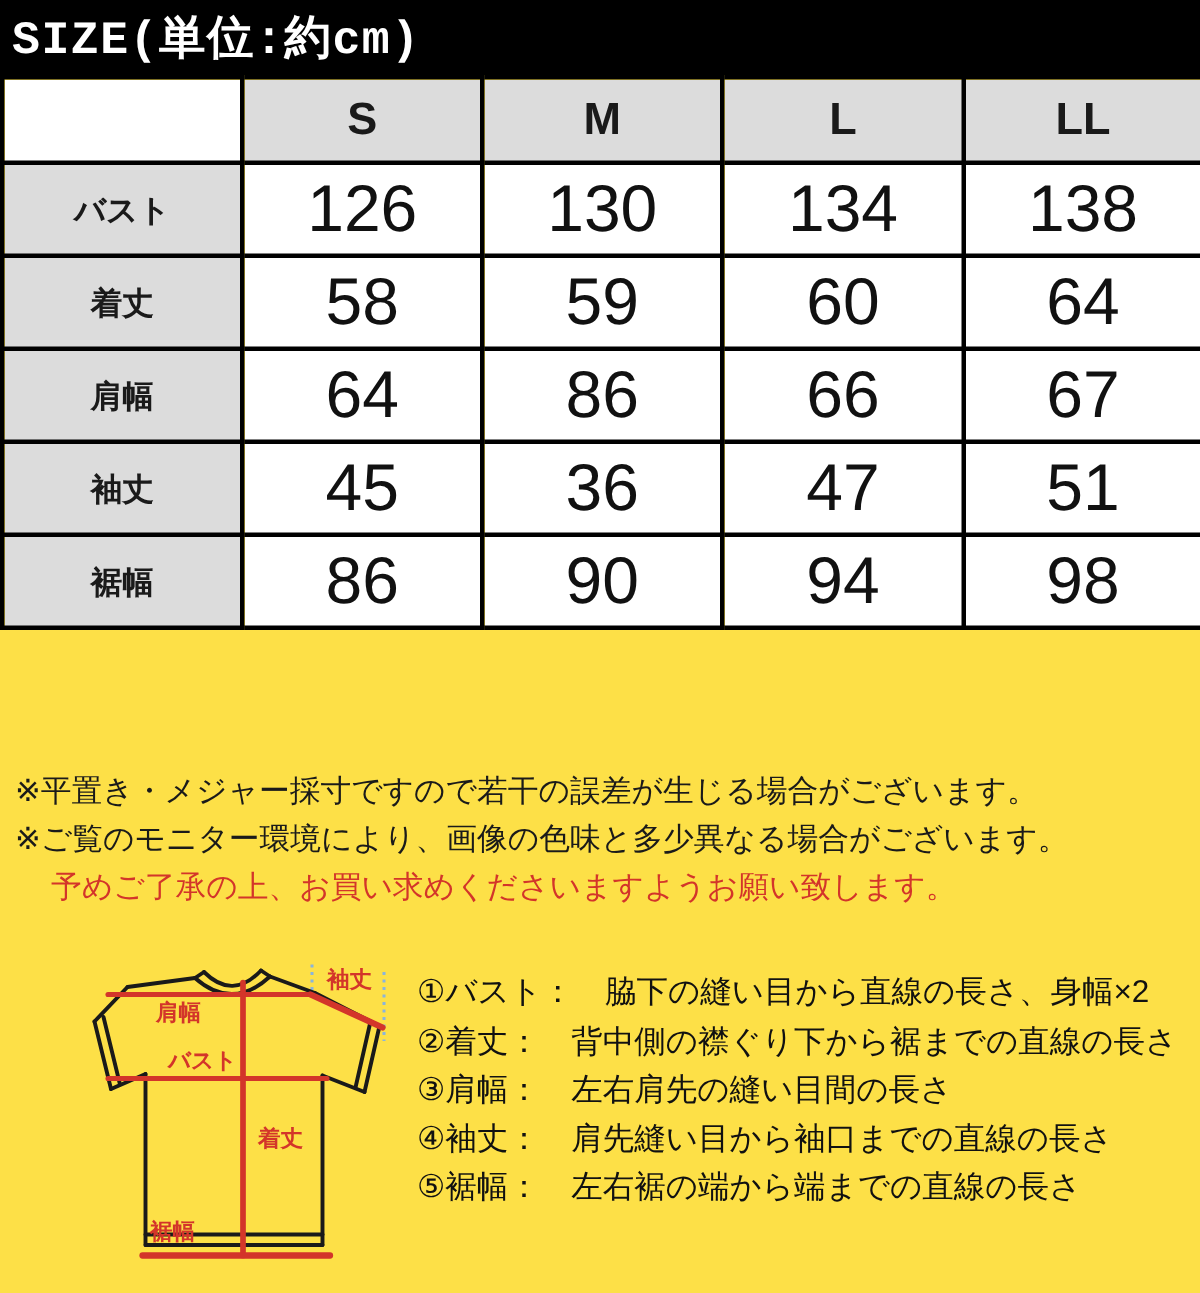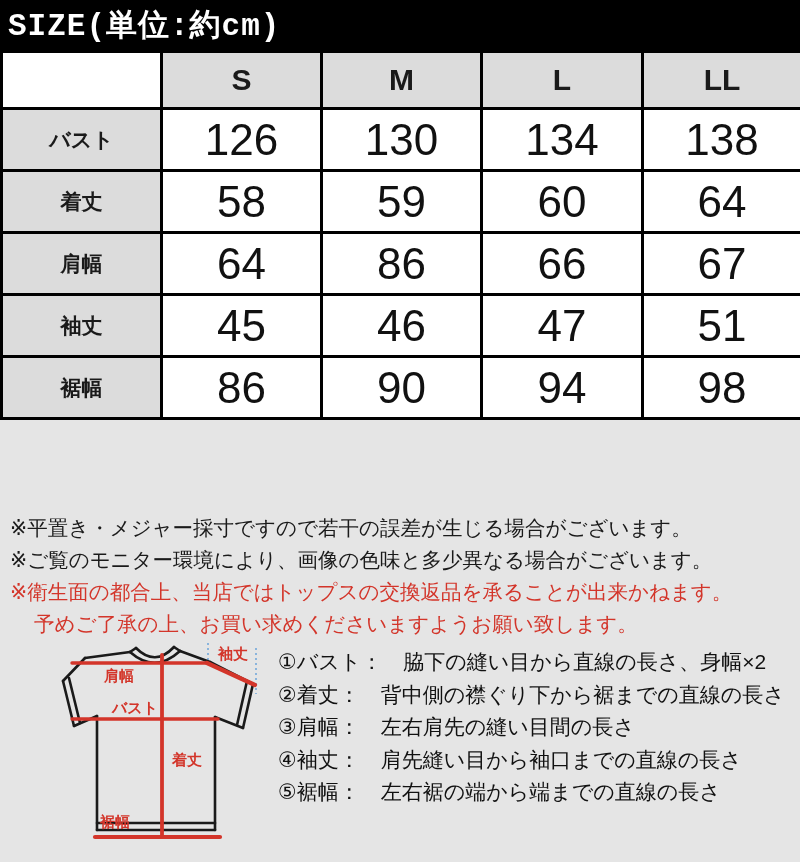--- a/index.html
+++ b/index.html
@@ -1,19 +1,19 @@
 <!DOCTYPE html>
 <html><head>
 <meta charset="utf-8">
 <style>
   * { margin:0; padding:0; box-sizing:border-box; }
   html,body { background:#ffffff; }
   body { font-family:"Liberation Sans","DejaVu Sans",sans-serif; }
   .page {
-    position:relative; width:800px; height:862px; background:#e5e5e5;
+    position:relative; width:800px; height:862px; background:#fde047;
     overflow:hidden; color:#111;
   }
 
   
   .titlebar {
     position:absolute; left:0; top:0; width:800px; height:50px;
     background:#000000; color:#ffffff; display:flex; align-items:center;
   }
   .titlebar span {
     font-family:"Liberation Mono","DejaVu Serif",serif;
@@ -108,38 +108,37 @@
     <tr>
       <td class="rowlabel">肩幅</td>
       <td class="val">64</td>
       <td class="val">86</td>
       <td class="val">66</td>
       <td class="val">67</td>
     </tr>
     <tr>
       <td class="rowlabel">袖丈</td>
       <td class="val">45</td>
-      <td class="val">46</td>
+      <td class="val">36</td>
       <td class="val">47</td>
       <td class="val">51</td>
     </tr>
     <tr>
       <td class="rowlabel">裾幅</td>
       <td class="val">86</td>
       <td class="val">90</td>
       <td class="val">94</td>
       <td class="val">98</td>
     </tr>
   </tbody>
     </table>
 
   <div class="notes">
     <div class="note">※平置き・メジャー採寸ですので若干の誤差が生じる場合がございます。</div>
     <div class="note">※ご覧のモニター環境により、画像の色味と多少異なる場合がございます。</div>
-    <div class="note red">※衛生面の都合上、当店ではトップスの交換返品を承ることが出来かねます。</div>
     <div class="note red indent">予めご了承の上、お買い求めくださいますようお願い致します。</div>
   </div>
 
   <div class="diagram">
     <svg width="280" height="226" viewBox="0 0 280 226">
 
       <path d="M208 7 L208 27" stroke="#8ab4dc" stroke-width="2" stroke-dasharray="2 3" fill="none"></path>
       <path d="M256 12 L256 58" stroke="#8ab4dc" stroke-width="2" stroke-dasharray="2 3" fill="none"></path>
 
       <g stroke="#1a1a1a" stroke-width="2.6" fill="none" stroke-linejoin="round" stroke-linecap="round">

